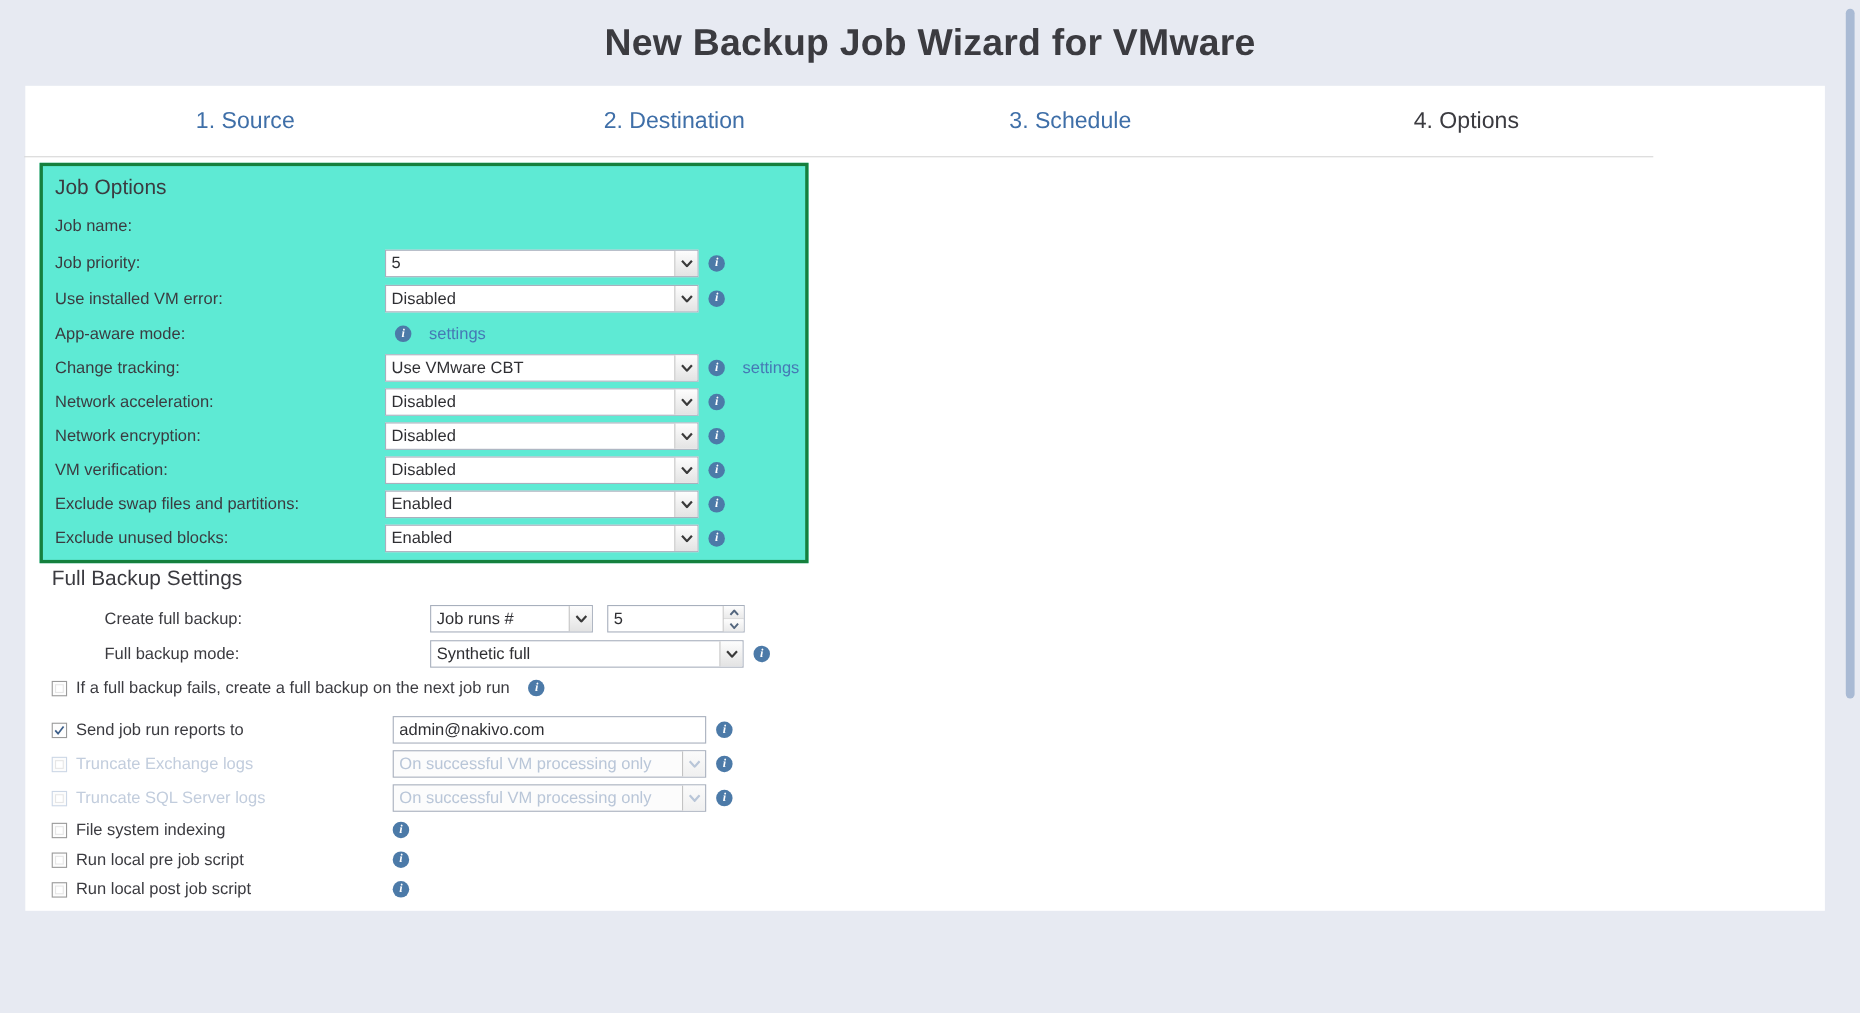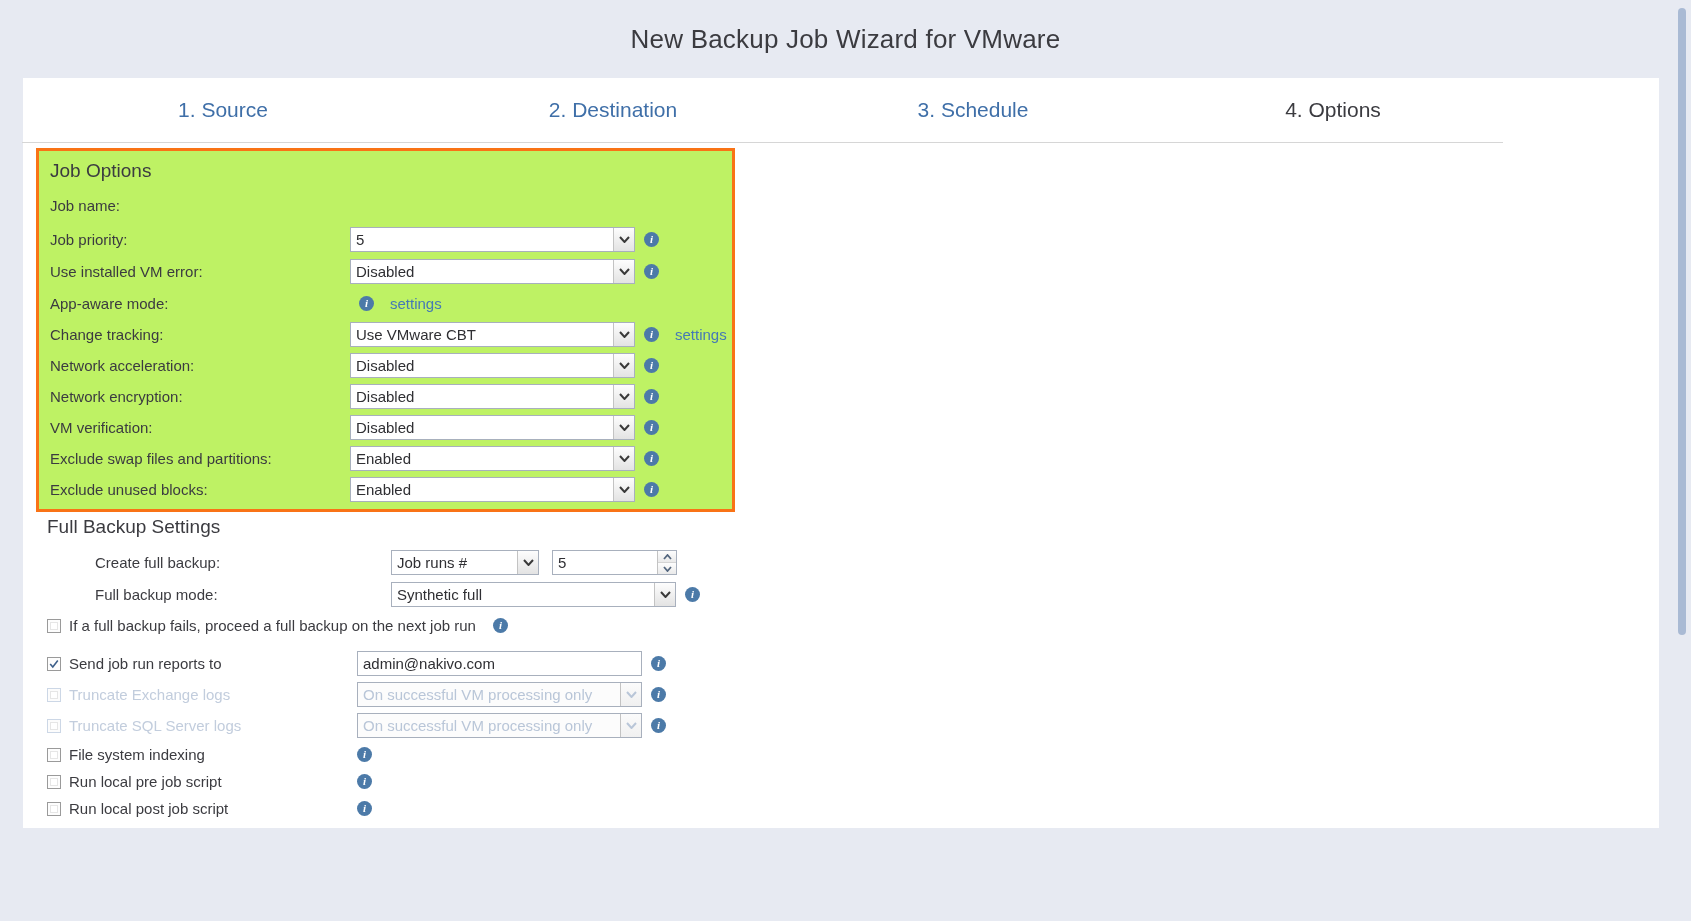--- a/index.html
+++ b/index.html
@@ -20,23 +20,23 @@
 
   
   .wizard-header {
     height: 78px;
     display: flex;
     align-items: center;
     justify-content: center;
     background: #e7eaf2;
   }
   .wizard-title {
-    font-size: 26px;
+    font-size: 34px;
     color: #3b3b40;
-    font-weight: normal;
+    font-weight: bold;
     letter-spacing: 0.2px;
   }
 
   
   .panel {
     position: absolute;
     left: 23px;
     top: 78px;
     width: 1636px;
     height: 750px;
@@ -91,22 +91,22 @@
   }
   .row .lbl.disabled { color: #c2cddd; }
 
   
   .jobopts {
     position: absolute;
     left: 36px;
     top: 148px;
     width: 699px;
     height: 364px;
-    border: 3px solid #f97316;
-    background: #bef264;
+    border: 3px solid #15803d;
+    background: #5eead4;
     padding: 9px 0 0 11px;
   }
   .jobopts .section-title { margin-bottom: 7px; }
 
   
   .lw-260 { width: 296px; display: inline-block; margin-left: 48px; }
   .lw-300 { width: 300px; display: inline-block; }
 
   
   .txtinput {
@@ -440,21 +440,21 @@
           <svg width="11" height="7" viewBox="0 0 11 7">
               <path d="M1 1 L5.5 6 L10 1" stroke="#3a3a3a" stroke-width="2" fill="none"></path>
             </svg>
         </span>
       </div>
       <span class="info" style="margin-left:9px">i</span>
     </div>
 
     <div class="row" style="height:31px">
       <span class="cbx"></span>
-      <span class="lbl" style="margin-left:8px">If a full backup fails, proceed a full backup on the next job run</span>
+      <span class="lbl" style="margin-left:8px">If a full backup fails, create a full backup on the next job run</span>
       <span class="info" style="margin-left:17px">i</span>
     </div>
   </div>
 
   <div style="position:absolute; left:47px; top:648px; width:700px;">
 
     <div class="row" style="height:31px">
       <span class="cbx checked">
         <svg class="tick" viewBox="0 0 10 10">
             <path d="M1.2 5 L3.8 8 L8.8 1.5" stroke="#3d5f8a" stroke-width="1.6" fill="none"></path>

